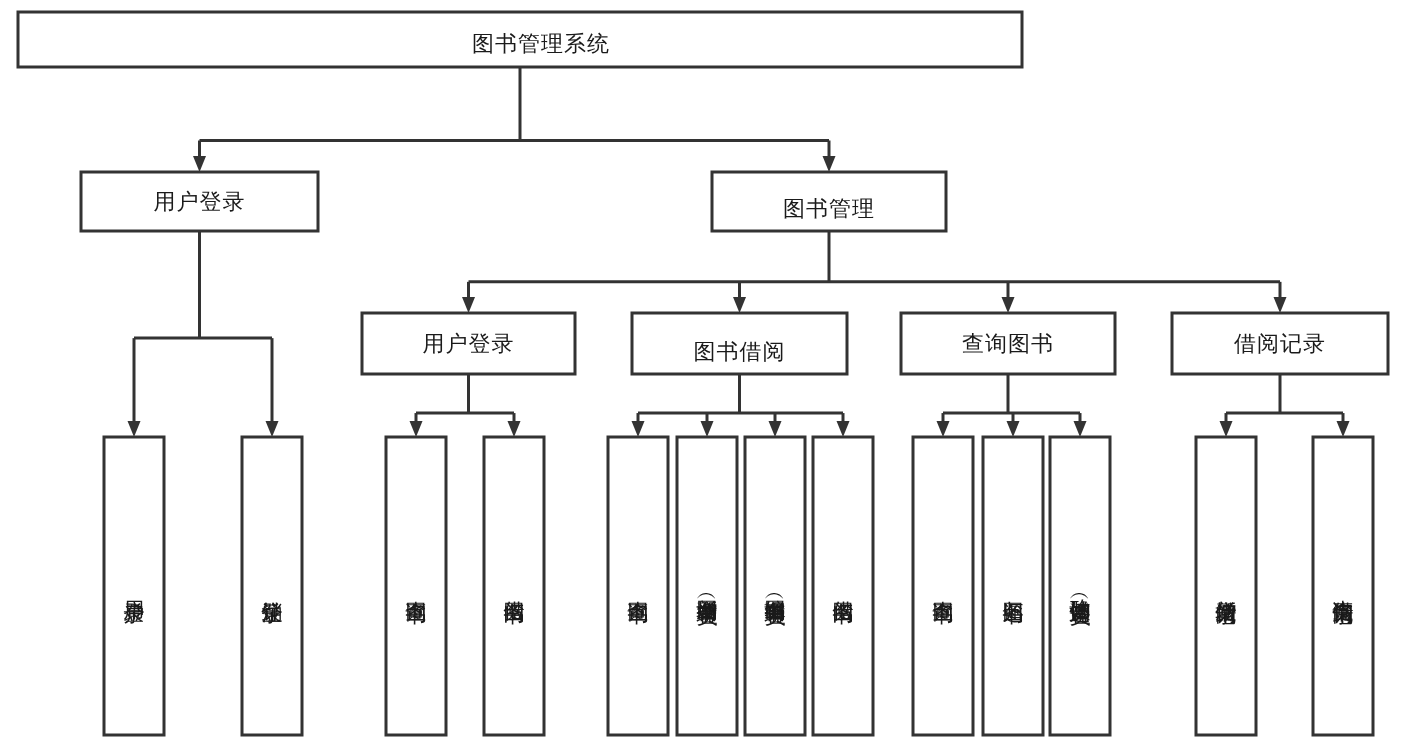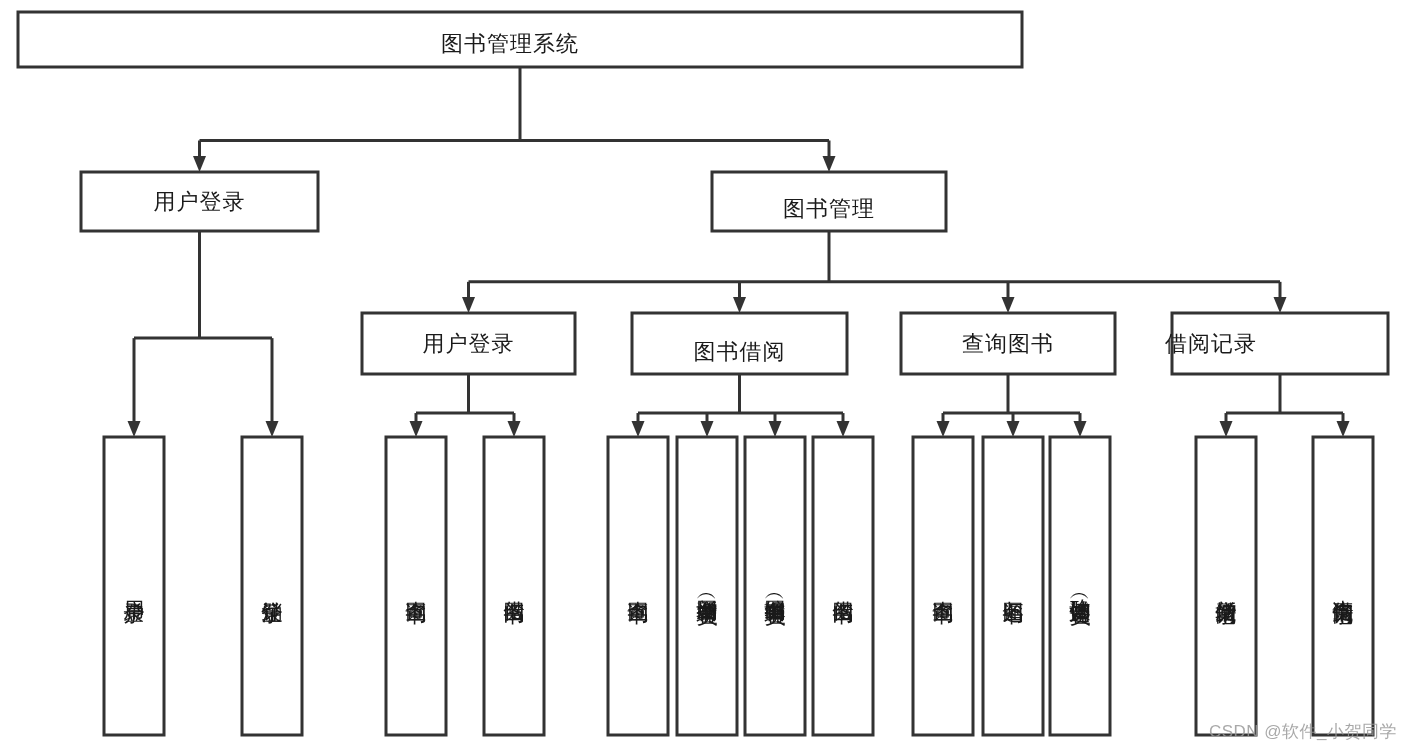--- a/index.html
+++ b/index.html
@@ -157,37 +157,36 @@
         <rect x="813" y="437" width="60" height="298" class="node-box"></rect>
         <rect x="913" y="437" width="60" height="298" class="node-box"></rect>
         <rect x="983" y="437" width="60" height="298" class="node-box"></rect>
         <rect x="1050" y="437" width="60" height="298" class="node-box"></rect>
         <rect x="1196" y="437" width="60" height="298" class="node-box"></rect>
         <rect x="1313" y="437" width="60" height="298" class="node-box"></rect>
       </g>
   </svg>
 
   <div id="label-layer">
-      <div class="htext-wrap" style="left: 8px; top: 12px; width: 1004px; height: 64px;">图书管理系统</div>
+      <div class="htext-wrap" style="left: 17px; top: 12px; width: 1004px; height: 64px; padding-left: 22px;">图书管理系统</div>
       <div class="htext-wrap" style="left: 81px; top: 172px; width: 237px; height: 59px;">用户登录</div>
       <div class="htext-wrap" style="left: 712px; top: 172px; width: 234px; height: 74px;">图书管理</div>
       <div class="htext-wrap" style="left: 362px; top: 313px; width: 213px; height: 61px;">用户登录</div>
       <div class="htext-wrap" style="left: 632px; top: 313px; width: 215px; height: 78px;">图书借阅</div>
       <div class="htext-wrap" style="left: 901px; top: 313px; width: 214px; height: 61px;">查询图书</div>
-      <div class="htext-wrap" style="left: 1103px; top: 313px; width: 216px; height: 61px;">借阅记录</div>
+      <div class="htext-wrap" style="left: 1172px; top: 313px; width: 216px; height: 61px;">借阅记录</div>
       <div class="vtext-wrap" style="left: 104px; top: 437px; width: 60px; height: 298px;">用户登录</div>
       <div class="vtext-wrap" style="left: 242px; top: 437px; width: 60px; height: 298px;">注销登录</div>
       <div class="vtext-wrap" style="left: 386px; top: 437px; width: 60px; height: 298px;">查询图书</div>
       <div class="vtext-wrap" style="left: 484px; top: 437px; width: 60px; height: 298px;">借阅图书</div>
       <div class="vtext-wrap" style="left: 608px; top: 437px; width: 60px; height: 298px;">查询图书</div>
       <div class="vtext-wrap" style="left: 677px; top: 437px; width: 60px; height: 298px;">新增图书（管理员）</div>
       <div class="vtext-wrap" style="left: 745px; top: 437px; width: 60px; height: 298px;">编辑图书（管理员）</div>
       <div class="vtext-wrap" style="left: 813px; top: 437px; width: 60px; height: 298px;">借阅图书</div>
       <div class="vtext-wrap" style="left: 913px; top: 437px; width: 60px; height: 298px;">查询图书</div>
       <div class="vtext-wrap" style="left: 983px; top: 437px; width: 60px; height: 298px;">归还图书</div>
       <div class="vtext-wrap" style="left: 1050px; top: 437px; width: 60px; height: 298px;">确认归还（管理员）</div>
       <div class="vtext-wrap" style="left: 1196px; top: 437px; width: 60px; height: 298px;">新增借阅记录</div>
       <div class="vtext-wrap" style="left: 1313px; top: 437px; width: 60px; height: 298px;">查询借阅记录</div>
     </div>
 
-  <div id="watermark">CSDN @软件_小贺同学</div>
 
 </div>
 
 </body></html>

